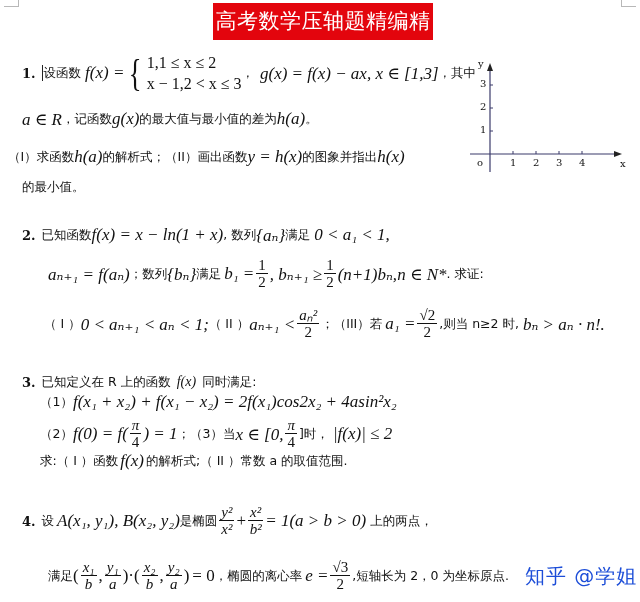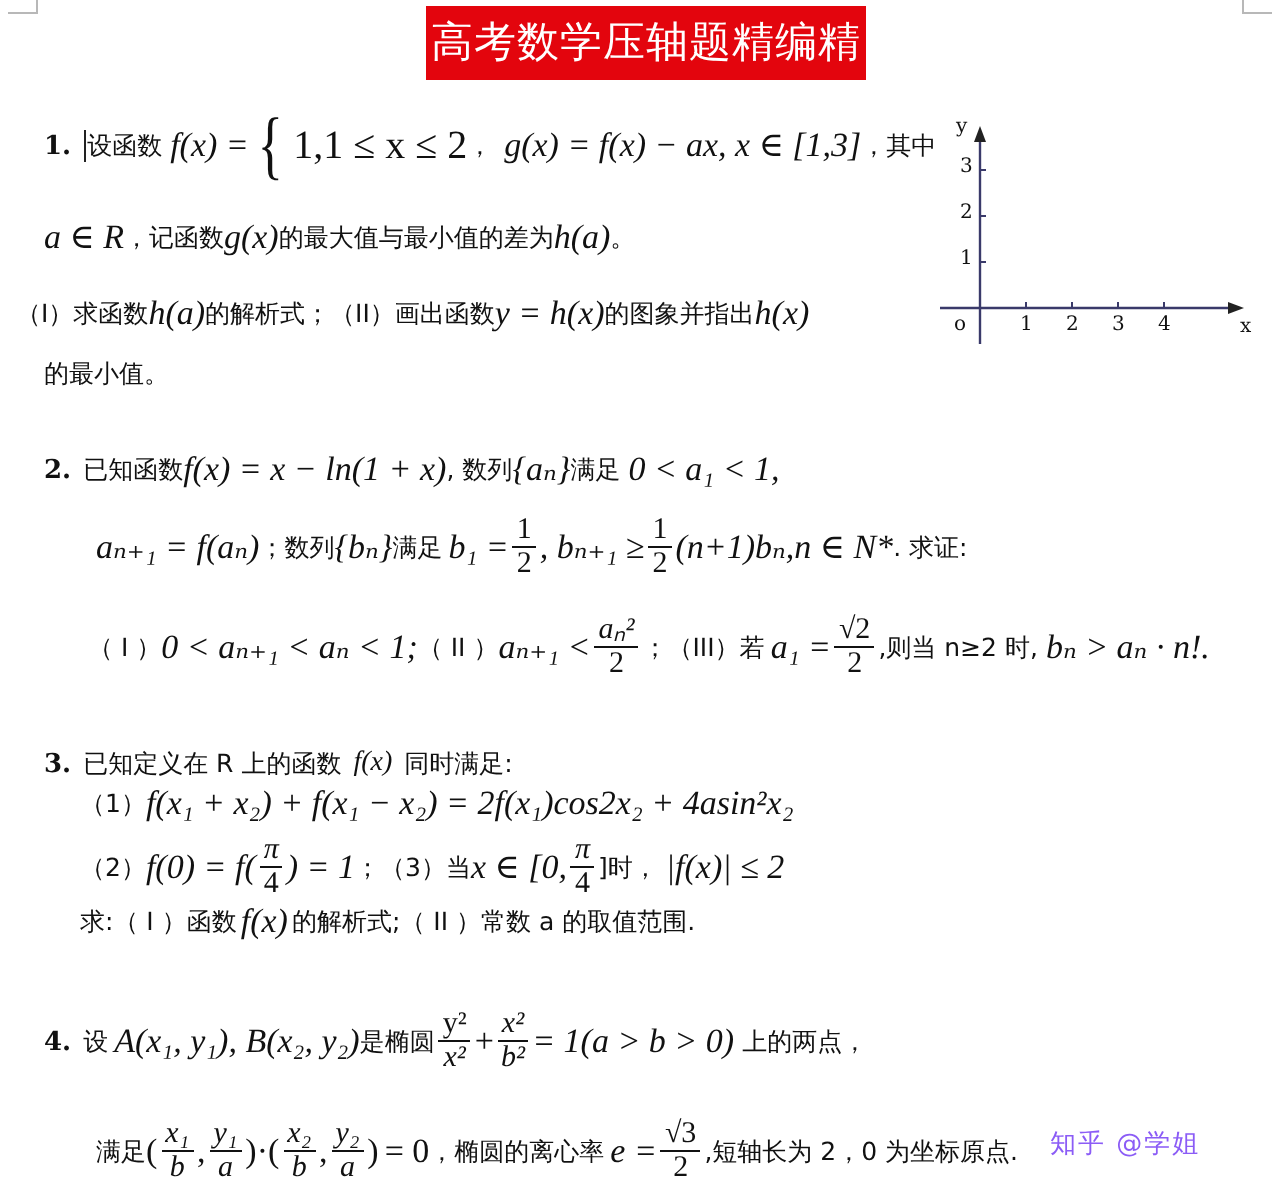--- a/index.html
+++ b/index.html
@@ -21,45 +21,46 @@
 
   .line { position: absolute; white-space: nowrap; font-size: 14px; display: flex; align-items: center; }
   .cjk { font-family: "DejaVu Sans", "Liberation Sans", sans-serif; font-size: 12.5px; }
   .num { font-family: "DejaVu Serif", serif; font-weight: bold; font-size: 13px; margin-right: 6px; }
   .m { font-family: "Liberation Serif", "DejaVu Serif", serif; font-style: italic; font-size: 17px; }
   .mr { font-family: "Liberation Serif", "DejaVu Serif", serif; font-size: 17px; }
   .frac { display: inline-flex; flex-direction: column; align-items: center; margin: 0 2px; vertical-align: middle; font-family: "Liberation Serif", serif; }
   .frac .n { border-bottom: 1px solid #111; padding: 0 2px; line-height: 16px; font-size: 15px; }
   .frac .d { line-height: 17px; font-size: 15px; }
   .brace { font-size: 38px; font-family: "Liberation Serif", serif; line-height: 38px; margin: 0 2px; transform: scaleX(0.7); display: inline-block; }
-  .cases { display: inline-flex; flex-direction: column; font-family: "Liberation Serif", serif; font-size: 20px; line-height: 21px; }
+  .cases { display: inline-flex; flex-direction: column; font-family: "Liberation Serif", serif; font-size: 16px; line-height: 21px; }
   .cursor { display: inline-block; width: 1px; height: 16px; background: #222; margin-right: 1px; }
 
   .graph { position: absolute; left: 468px; top: 58px; width: 160px; height: 120px; }
   .watermark {
-    position: absolute; left: 525px; top: 563px; color: #8b5cf6;
-    font-family: "DejaVu Sans", "Liberation Sans", sans-serif; font-size: 13px; letter-spacing: 1px;
+    position: absolute; left: 525px; top: 563px; color: #1d4ed8;
+    font-family: "DejaVu Sans", "Liberation Sans", sans-serif; font-size: 20px; letter-spacing: 1px;
   }
 </style>
 </head>
 <body>
 
 <div class="corner tl"></div>
 <div class="corner tr"></div>
 
 <div class="title-banner">高考数学压轴题精编精解</div>
 
 <div class="line" style="left:22px; top:52px; height:42px;">
   <span class="num">1.</span>
   <span class="cursor"></span>
   <span class="cjk">设函数</span>
   <span class="m" style="margin-left:4px;">f(x) =</span>
   <span class="brace">{</span>
   <span class="cases">
     <span>1,1 ≤ x ≤ 2</span>
+    <span>x − 1,2 &lt; x ≤ 3</span>
   </span>
   <span class="cjk">，</span>
   <span class="m" style="margin-left:6px;">g(x) = f(x) − ax, x ∈ [1,3]</span>
   <span class="cjk">，其中</span>
 </div>
 
 <div class="line" style="left:22px; top:107px; height:24px;">
   <span class="m">a ∈ R</span>
   <span class="cjk">，记函数</span>
   <span class="m">g(x)</span>
@@ -191,21 +192,21 @@
   <span class="m" style="margin:0 2px;">f(x)</span>
   <span class="cjk">的解析式;（ II ）常数 a 的取值范围.</span>
 </div>
 
 <div class="line" style="left:22px; top:502px; height:38px;">
   <span class="num">4.</span>
   <span class="cjk">设</span>
   <span class="m" style="margin-left:3px;">A(x₁, y₁), B(x₂, y₂)</span>
   <span class="cjk">是椭圆</span>
   <span class="frac">
-      <span class="n" style="">y²</span>
+      <span class="n" style="font-style:italic;">y²</span>
       <span class="d" style="font-style:italic;">x²</span>
     </span>
   <span class="mr">+</span>
   <span class="frac">
       <span class="n" style="font-style:italic;">x²</span>
       <span class="d" style="font-style:italic;">b²</span>
     </span>
   <span class="m">= 1(a &gt; b &gt; 0)</span>
   <span class="cjk" style="margin-left:4px;">上的两点，</span>
 </div>

